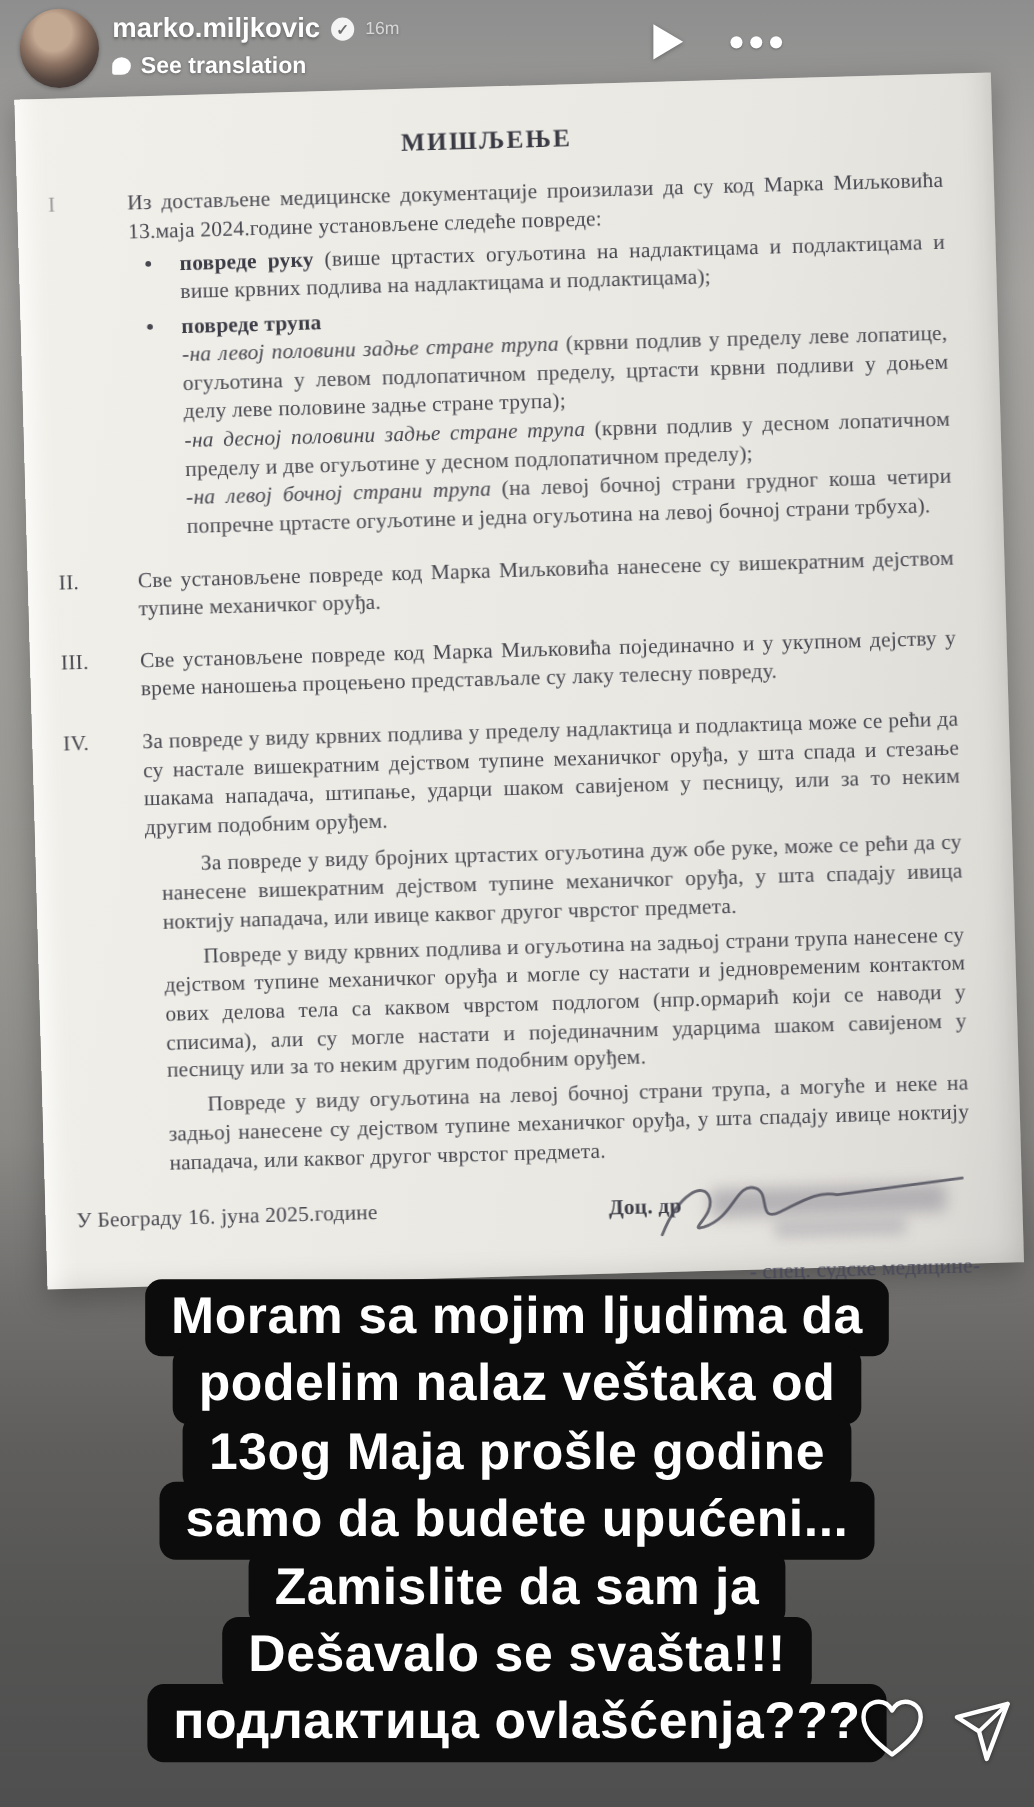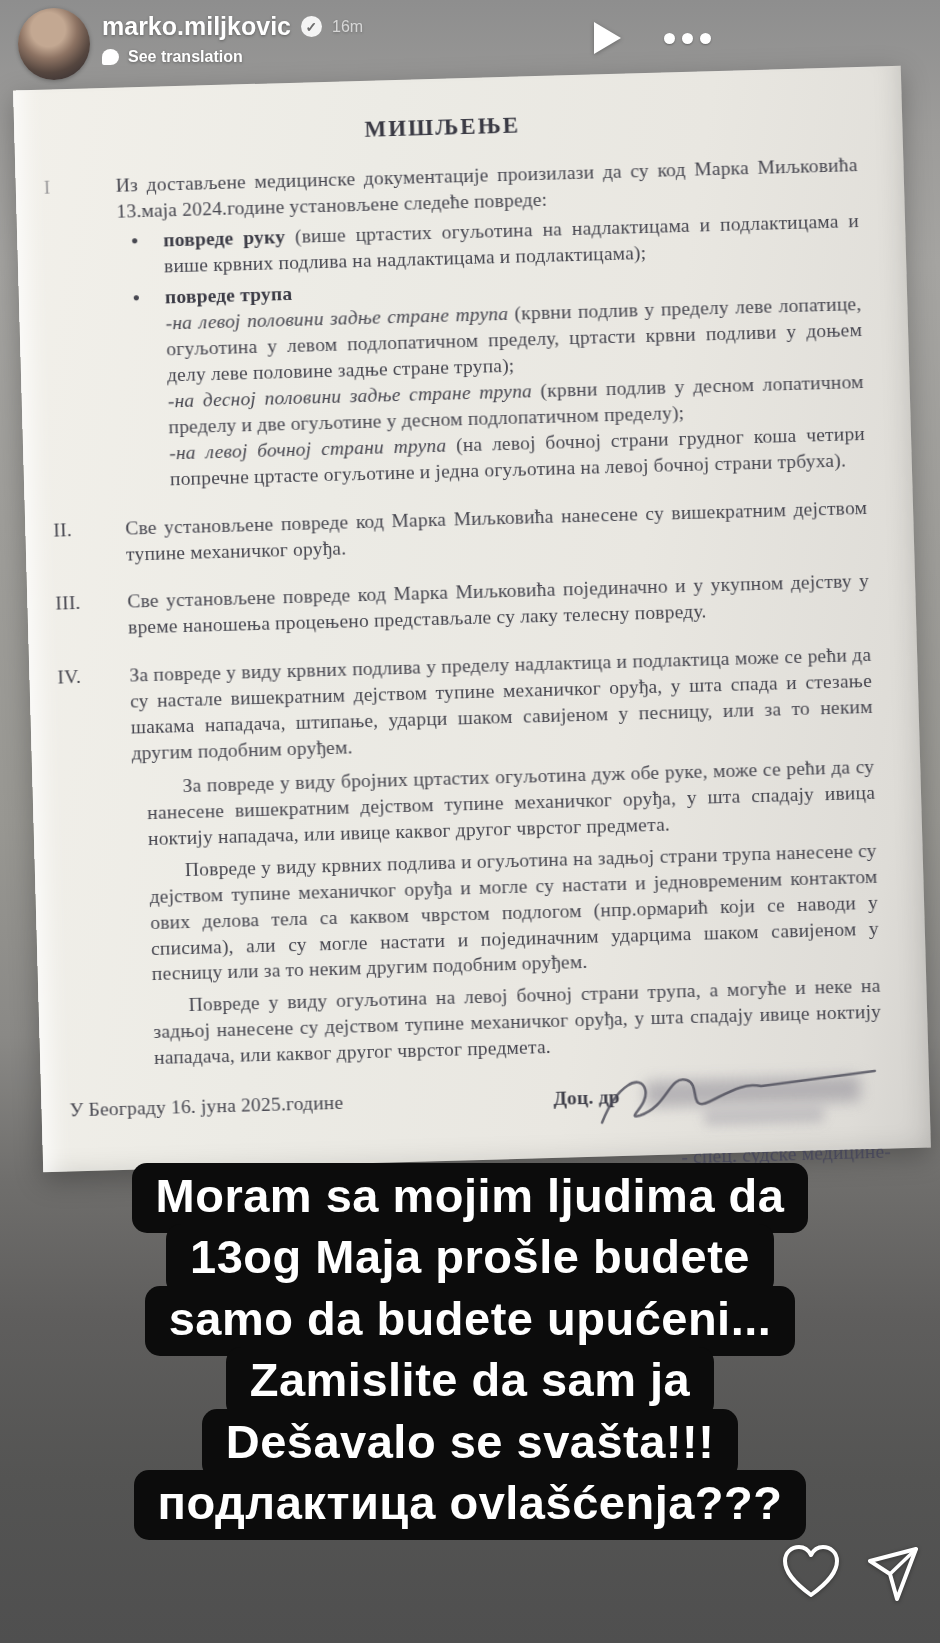--- a/index.html
+++ b/index.html
@@ -54,21 +54,21 @@
     box-shadow:0 1px 4px rgba(0,0,0,.3);
   }
   .hmeta { position:absolute; left:102px; top:12px; color:#fff; }
   .row1 { display:flex; align-items:center; gap:10px; }
   .uname { font-size:25px; font-weight:bold; text-shadow:0 1px 3px rgba(0,0,0,.35); }
   .vbadge { width:21px; height:21px; border-radius:50%; background:#f4f4f4; color:#6d6d6d; font-size:14px; font-weight:bold;
             display:flex; align-items:center; justify-content:center; line-height:1; }
   .tstamp { font-size:16px; color:#e3e3e3; opacity:.85; text-shadow:0 1px 3px rgba(0,0,0,.3); }
   .row2 { display:flex; align-items:center; gap:9px; margin-top:7px; }
   .bubble { position:relative; width:17px; height:16px; background:#fff; border-radius:50% 50% 50% 12%; }
-  .translabel { font-size:16px; font-weight:bold; color:#fff; text-shadow:0 1px 3px rgba(0,0,0,.35); }
+  .translabel { font-size:21px; font-weight:bold; color:#fff; text-shadow:0 1px 3px rgba(0,0,0,.35); }
   .play { position:absolute; right:142px; top:22px; width:0; height:0;
           border-left:27px solid #fff; border-top:16px solid transparent; border-bottom:16px solid transparent;
           filter:drop-shadow(0 1px 2px rgba(0,0,0,.3)); }
   .dots { position:absolute; right:52px; top:33px; display:flex; gap:7px; }
   .dots i { width:11px; height:11px; border-radius:50%; background:#fff; box-shadow:0 1px 2px rgba(0,0,0,.3); }
 
   
   .caption { position:absolute; left:0; right:0; top:1163px; display:flex; flex-direction:column; align-items:center; z-index:4; }
   .cap-line {
     background:#0c0c0c; color:#fff; font-weight:bold; font-size:47px; line-height:1.2;
@@ -161,21 +161,22 @@
     <div class="play"></div>
     <div class="dots">
         <i></i>
         <i></i>
         <i></i>
       </div>
   </div>
 
   <div class="caption">
     <div class="cap-line">Moram sa mojim ljudima da</div>
-    <div class="cap-line">13og Maja prošle budete</div>
+    <div class="cap-line">podelim nalaz veštaka od</div>
+    <div class="cap-line">13og Maja prošle godine</div>
     <div class="cap-line">samo da budete upućeni...</div>
     <div class="cap-line">Zamislite da sam ja</div>
     <div class="cap-line">Dešavalo se svašta!!!</div>
     <div class="cap-line">подлактица ovlašćenja???</div>
   </div>
 
   <div class="actions">
     <span class="act">
       <svg width="62" height="60" viewBox="0 0 62 60">
         <path d="M31 52 C 12 38, 5 28, 5 18 C 5 9, 12 4, 19 4 C 25 4, 29 8, 31 12 C 33 8, 37 4, 43 4 C 50 4, 57 9, 57 18 C 57 28, 50 38, 31 52 Z" fill="none" stroke="#fff" stroke-width="4" stroke-linejoin="round"></path>

